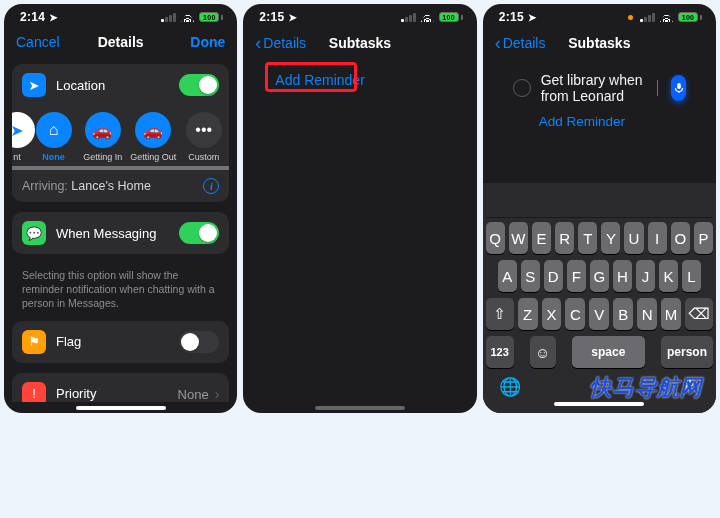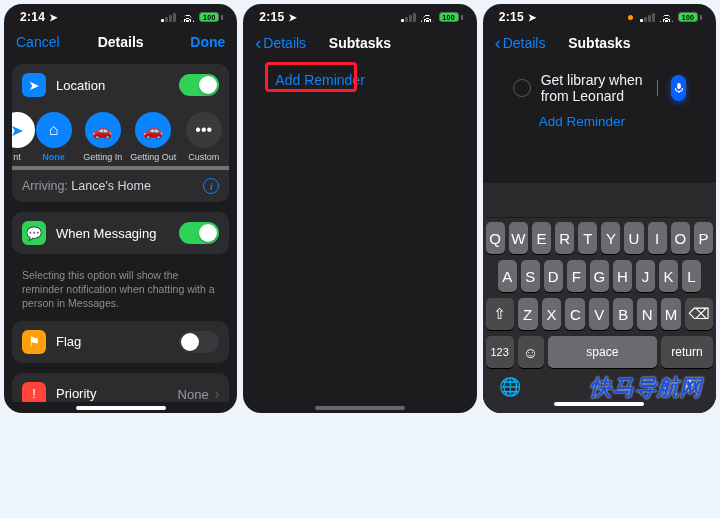--- a/index.html
+++ b/index.html
@@ -77,21 +77,21 @@
   .kbwrap { margin-top:auto; background:#2b2b2d; padding:5px 3px 4px 3px; }
   .kbsug { height:30px; border-bottom:1px solid #1b1b1d; margin-bottom:4px; }
   .kb-row { display:flex; gap:4px; margin-bottom:6px; justify-content:center; }
   .key { background:#6b6b6f; color:#fff; border-radius:5px; height:32px; flex:1; display:flex; align-items:center; justify-content:center; font-size:15px; box-shadow:0 1px 0 #000; max-width:22px; }
   .key.sp { background:#4a4a4d; max-width:none; }
   .key.shift, .key.bksp { flex:0 0 28px; max-width:28px; }
   .key.space { flex:1; max-width:none; background:#6b6b6f; font-size:12px; }
   .key.ret { flex:0 0 52px; max-width:52px; font-size:12px; }
   .key.num { flex:0 0 28px; max-width:28px; font-size:11px; }
   .key.emoji { flex:0 0 26px; max-width:26px; }
-  .kb-bottom { display:flex; gap:4px; }
+  .kb-bottom { display:flex; gap:16px;font-weight:bold; }
   .kb-foot { display:flex; justify-content:space-between; align-items:center; padding:2px 14px 0 14px; margin-top:2px; }
   .kb-foot .g { color:#c9c9cd; font-size:18px; }
   .home-ind { width:90px; height:4px; background:#fff; border-radius:3px; margin: 4px auto 3px auto; }
   .home-ind.dim { background:#666; }
   
   .wm { position:absolute; right:18px; bottom:14px; font-size:22px; font-weight:700; font-style:italic; color:#1d4ed8; letter-spacing:0.5px; text-shadow:0 0 2px #fff; pointer-events:none; font-family: "PingFang SC","Heiti SC",sans-serif; }
 </style>
 </head>
 <body>
 
@@ -334,21 +334,21 @@
             <div class="key">B</div>
             <div class="key">N</div>
             <div class="key">M</div>
           </div>
         <div class="key sp bksp">⌫</div>
       </div>
       <div class="kb-row kb-bottom">
         <div class="key sp num">123</div>
         <div class="key sp emoji">☺</div>
         <div class="key space">space</div>
-        <div class="key sp ret">return</div>
+        <div class="key sp ret">person</div>
       </div>
       <div class="kb-foot">
         <span class="g">🌐</span>
         <span class="g">
           <svg width="16" height="16" viewBox="0 0 12 12">
               <rect x="4.2" y="1" width="3.6" height="6" rx="1.8" fill="#c9c9cd"></rect>
               <path d="M2.5 6a3.5 3.5 0 007 0" stroke="#c9c9cd" stroke-width="1.2" fill="none"></path>
               <line x1="6" y1="9.5" x2="6" y2="11" stroke="#c9c9cd" stroke-width="1.2"></line>
             </svg>
         </span>

